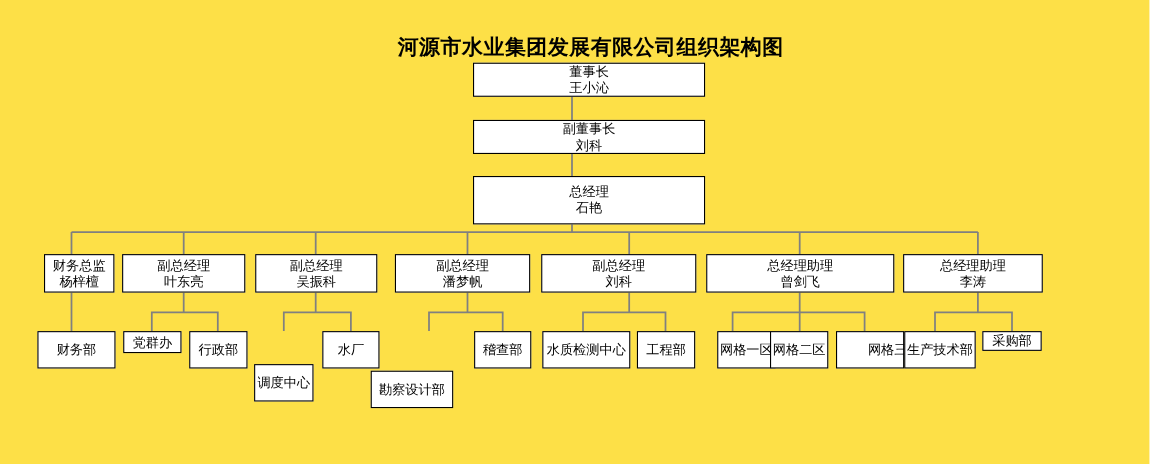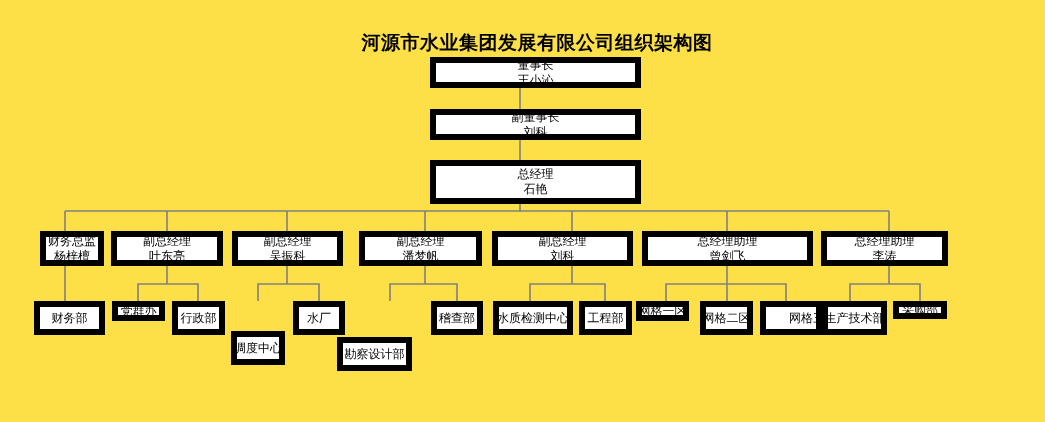--- a/index.html
+++ b/index.html
@@ -24,21 +24,21 @@
   }
   .connectors {
     position: absolute;
     top: 0; left: 0;
     width: 1045px;
     height: 422px;
   }
   .node {
     position: absolute;
     box-sizing: border-box;
-    border: 6px solid #d946ef;
+    border: 1px solid #d946ef;
     background: #ffffff;
     display: flex;
     flex-direction: column;
     align-items: center;
     justify-content: center;
     text-align: center;
     font-size: 12px;
     line-height: 15px;
     white-space: nowrap;
     z-index: 2;
@@ -145,21 +145,21 @@
   </div>
 
   <div class="node" style="left: 493px; top: 301px; width: 80px; height: 34px; border-color: rgb(0, 0, 0);">
     <span>水质检测中心</span>
   </div>
 
   <div class="node" style="left: 579px; top: 301px; width: 53px; height: 34px; border-color: rgb(0, 0, 0);">
     <span>工程部</span>
   </div>
 
-  <div class="node" style="left: 636px; top: 301px; width: 53px; height: 20px; border-color: rgb(0, 0, 0);">
+  <div class="node" style="left: 652px; top: 301px; width: 53px; height: 34px; border-color: rgb(0, 0, 0);">
     <span>网格一区</span>
   </div>
 
   <div class="node" style="left: 700px; top: 301px; width: 53px; height: 34px; border-color: rgb(0, 0, 0);">
     <span>网格二区</span>
   </div>
 
   <div class="node" style="left: 760px; top: 301px; width: 62px; height: 34px; border-color: rgb(0, 0, 0); padding-left: 44px;">
     <span>网格三区</span>
   </div>

